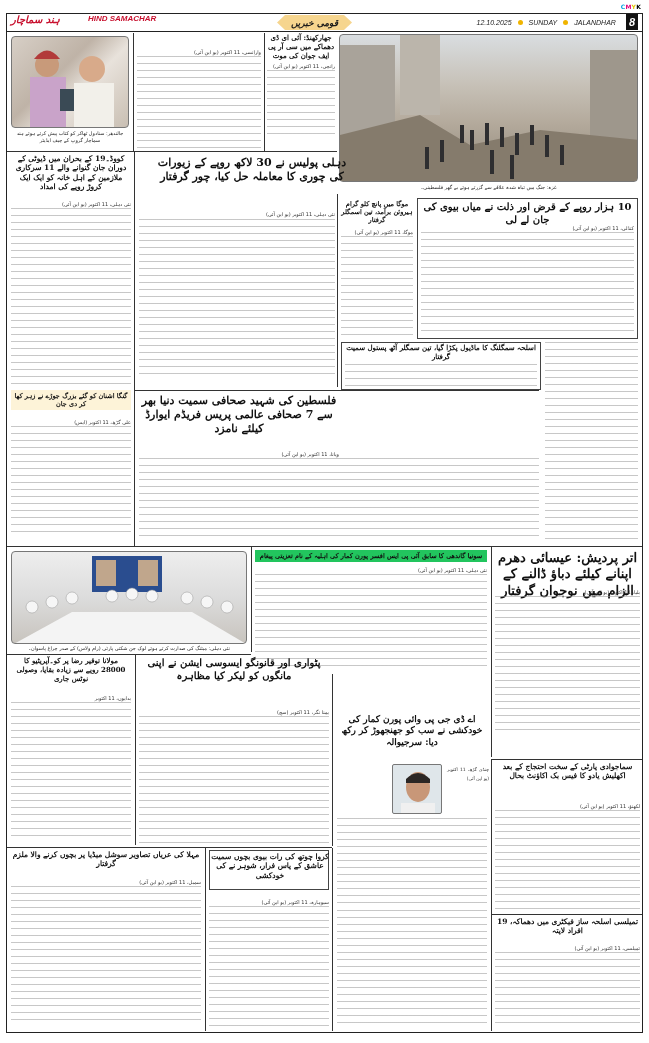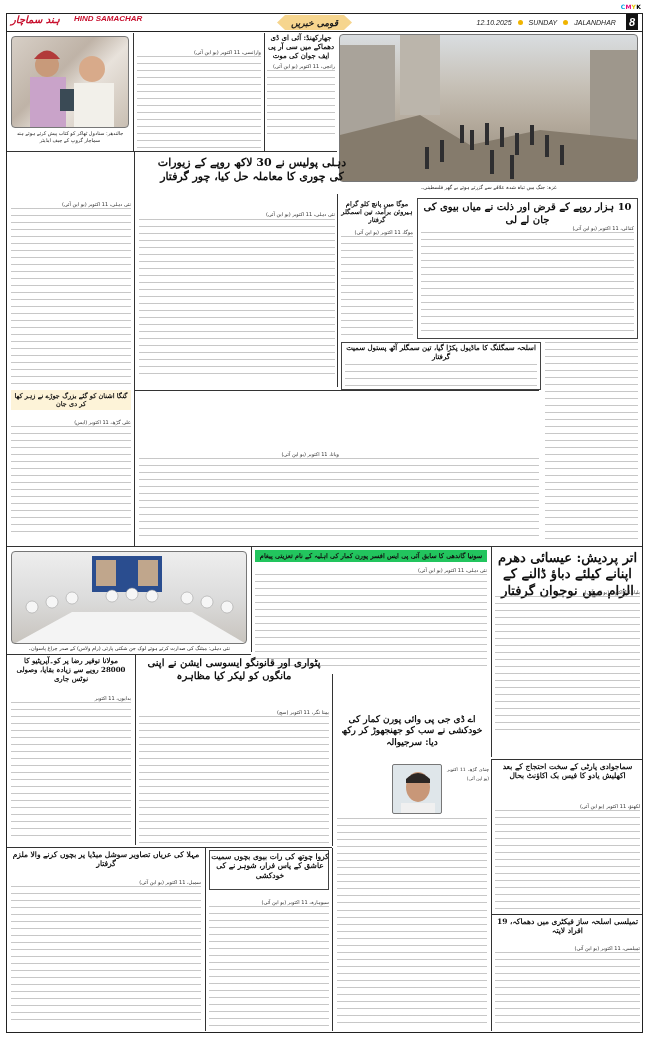--- a/index.html
+++ b/index.html
@@ -3,21 +3,21 @@
 <meta charset="utf-8">
 <style>
   * { box-sizing: border-box; margin: 0; padding: 0; }
   html, body { width: 649px; height: 1043px; background: #ffffff; overflow: hidden; }
   body { font-family: "DejaVu Sans", sans-serif; color: #1a1a1a; position: relative; }
   .cmyk { position: absolute; top: 3px; right: 8px; font-size: 6px; font-weight: bold; letter-spacing: 0.2px; }
   .cmyk .c { color: #00a0e0; } .cmyk .m { color: #e0007a; } .cmyk .y { color: #e6c400; } .cmyk .k { color: #000; }
   .page { position: absolute; left: 6px; top: 13px; width: 637px; height: 1020px; border: 1px solid #222; overflow: hidden; }
   .masthead { height: 18px; border-bottom: 1px solid #222; display: flex; align-items: flex-start; padding: 0 4px; position: relative; font-style: italic; }
   .logo { font-family: "DejaVu Serif", serif; color: #c8102e; font-weight: bold; font-size: 10px; direction: rtl; }
-  .brand { color: #c8102e; font-family: "Liberation Sans", sans-serif; font-weight: bold; font-size: 8px; margin-left: 14px; }
+  .brand { color: #c8102e; font-family: "Liberation Sans", sans-serif; font-weight: bold; font-size: 8px; margin-left: 28px; }
   .section-tag { position: absolute; left: 270px; top: 1px; height: 15px; background: #f6d58e; padding: 0 14px; font-size: 9px; font-weight: bold; direction: rtl; display: flex; align-items: center; clip-path: polygon(8px 0, calc(100% - 8px) 0, 100% 50%, calc(100% - 8px) 100%, 8px 100%, 0 50%); }
   .meta { margin-left: auto; display: flex; align-items: center; gap: 6px; font-family: "Liberation Sans", sans-serif; font-size: 7px; }
   .dot { width: 5px; height: 5px; border-radius: 50%; background: #f0b400; display: inline-block; }
   .page-no { background: #111; color: #fff; font-weight: bold; font-size: 11px; padding: 0 3px; margin-left: 4px; height: 16px; display:flex; align-items:center; }
   .abs { position: absolute; }
   .hl { direction: rtl; font-family: "DejaVu Serif", serif; font-weight: bold; line-height: 1.25; color: #111; text-align: center; }
   .body-text { direction: rtl; font-size: 5px; line-height: 8.6px; color: #333; text-align: justify; }
   .lines { background: repeating-linear-gradient(to bottom, #9a9a9a 0, #9a9a9a 1.2px, transparent 1.2px, transparent 7px); opacity: 0.55; }
   .caption { direction: rtl; font-size: 5px; color: #222; text-align: center; line-height: 7px; }
   .vrule { position: absolute; width: 1px; background: #333; }
@@ -92,20 +92,21 @@
         <rect x="220" y="110" width="4" height="20"></rect>
           <rect x="150" y="115" width="4" height="24"></rect>
           <rect x="170" y="120" width="4" height="24"></rect>
       </g>
     </svg>
   </div>
   <div class="caption abs" style="left:332px; top:170px; width:299px;">غزہ: جنگ میں تباہ شدہ علاقے سے گزرتے ہوئے بے گھر فلسطینی۔</div>
 
   <div class="hrule" style="left:0; top:137px; width:330px;"></div>
 
+  <div class="hl abs" style="left:4px; top:140px; width:120px; font-size:7.5px;">کووڈ۔19 کے بحران میں ڈیوٹی کے دوران جان گنوانے والے 11 سرکاری ملازمین کے اہل خانہ کو ایک ایک کروڑ روپے کی امداد</div>
   <div class="body-text abs" style="left:4px; top:186px; width:120px;">نئی دہلی، 11 اکتوبر (یو این آئی)</div>
   <div class="lines abs" style="left:4px; top:194px; width:120px; height:178px;"></div>
 
   <div class="vrule" style="left:127px; top:138px; height:395px;"></div>
 
   <div class="hl abs" style="left:147px; top:142px; width:196px; font-size:11px;">دہلی پولیس نے 30 لاکھ روپے کے زیورات کی چوری کا معاملہ حل کیا، چور گرفتار</div>
   <div class="body-text abs" style="left:132px; top:196px; width:196px;">نئی دہلی، 11 اکتوبر (یو این آئی)</div>
   <div class="lines abs" style="left:132px; top:205px; width:196px; height:158px;"></div>
 
   <div class="vrule" style="left:330px; top:180px; height:193px;"></div>
@@ -123,20 +124,21 @@
   <div class="hl abs" style="left:338px; top:330px; width:192px; font-size:7px;">اسلحہ سمگلنگ کا ماڈیول پکڑا گیا، تین سمگلر آٹھ پستول سمیت گرفتار</div>
   <div class="lines abs" style="left:338px; top:350px; width:192px; height:24px;"></div>
   <div class="lines abs" style="left:538px; top:328px; width:93px; height:200px;"></div>
 
   <div class="hrule" style="left:128px; top:376px; width:404px;"></div>
 
   <div class="hl abs cream" style="left:4px; top:376px; width:120px; font-size:6.5px; padding:2px;">گنگا اشنان کو گئے بزرگ جوڑے نے زہر کھا کر دی جان</div>
   <div class="body-text abs" style="left:4px; top:404px; width:120px;">علی گڑھ، 11 اکتوبر (ایس)</div>
   <div class="lines abs" style="left:4px; top:412px; width:120px; height:112px;"></div>
 
+  <div class="hl abs" style="left:132px; top:380px; width:200px; font-size:11px;">فلسطین کی شہید صحافی سمیت دنیا بھر سے 7 صحافی عالمی پریس فریڈم ایوارڈ کیلئے نامزد</div>
   <div class="body-text abs" style="left:132px; top:436px; width:200px;">ویانا، 11 اکتوبر (یو این آئی)</div>
   <div class="lines abs" style="left:132px; top:444px; width:400px; height:82px;"></div>
 
   <div class="hrule" style="left:0; top:532px; width:637px;"></div>
 
   <div class="photo" style="left:4px; top:537px; width:236px; height:93px; background: linear-gradient(180deg,#eeeeee 0%,#dcdcdc 50%,#c8c4be 100%);">
     <svg width="236" height="93">
       <rect x="80" y="4" width="70" height="36" fill="#2a4d8f"></rect>
         <rect x="84" y="8" width="20" height="26" fill="#c0a68c"></rect>
         <rect x="126" y="8" width="20" height="26" fill="#c0a68c"></rect>

